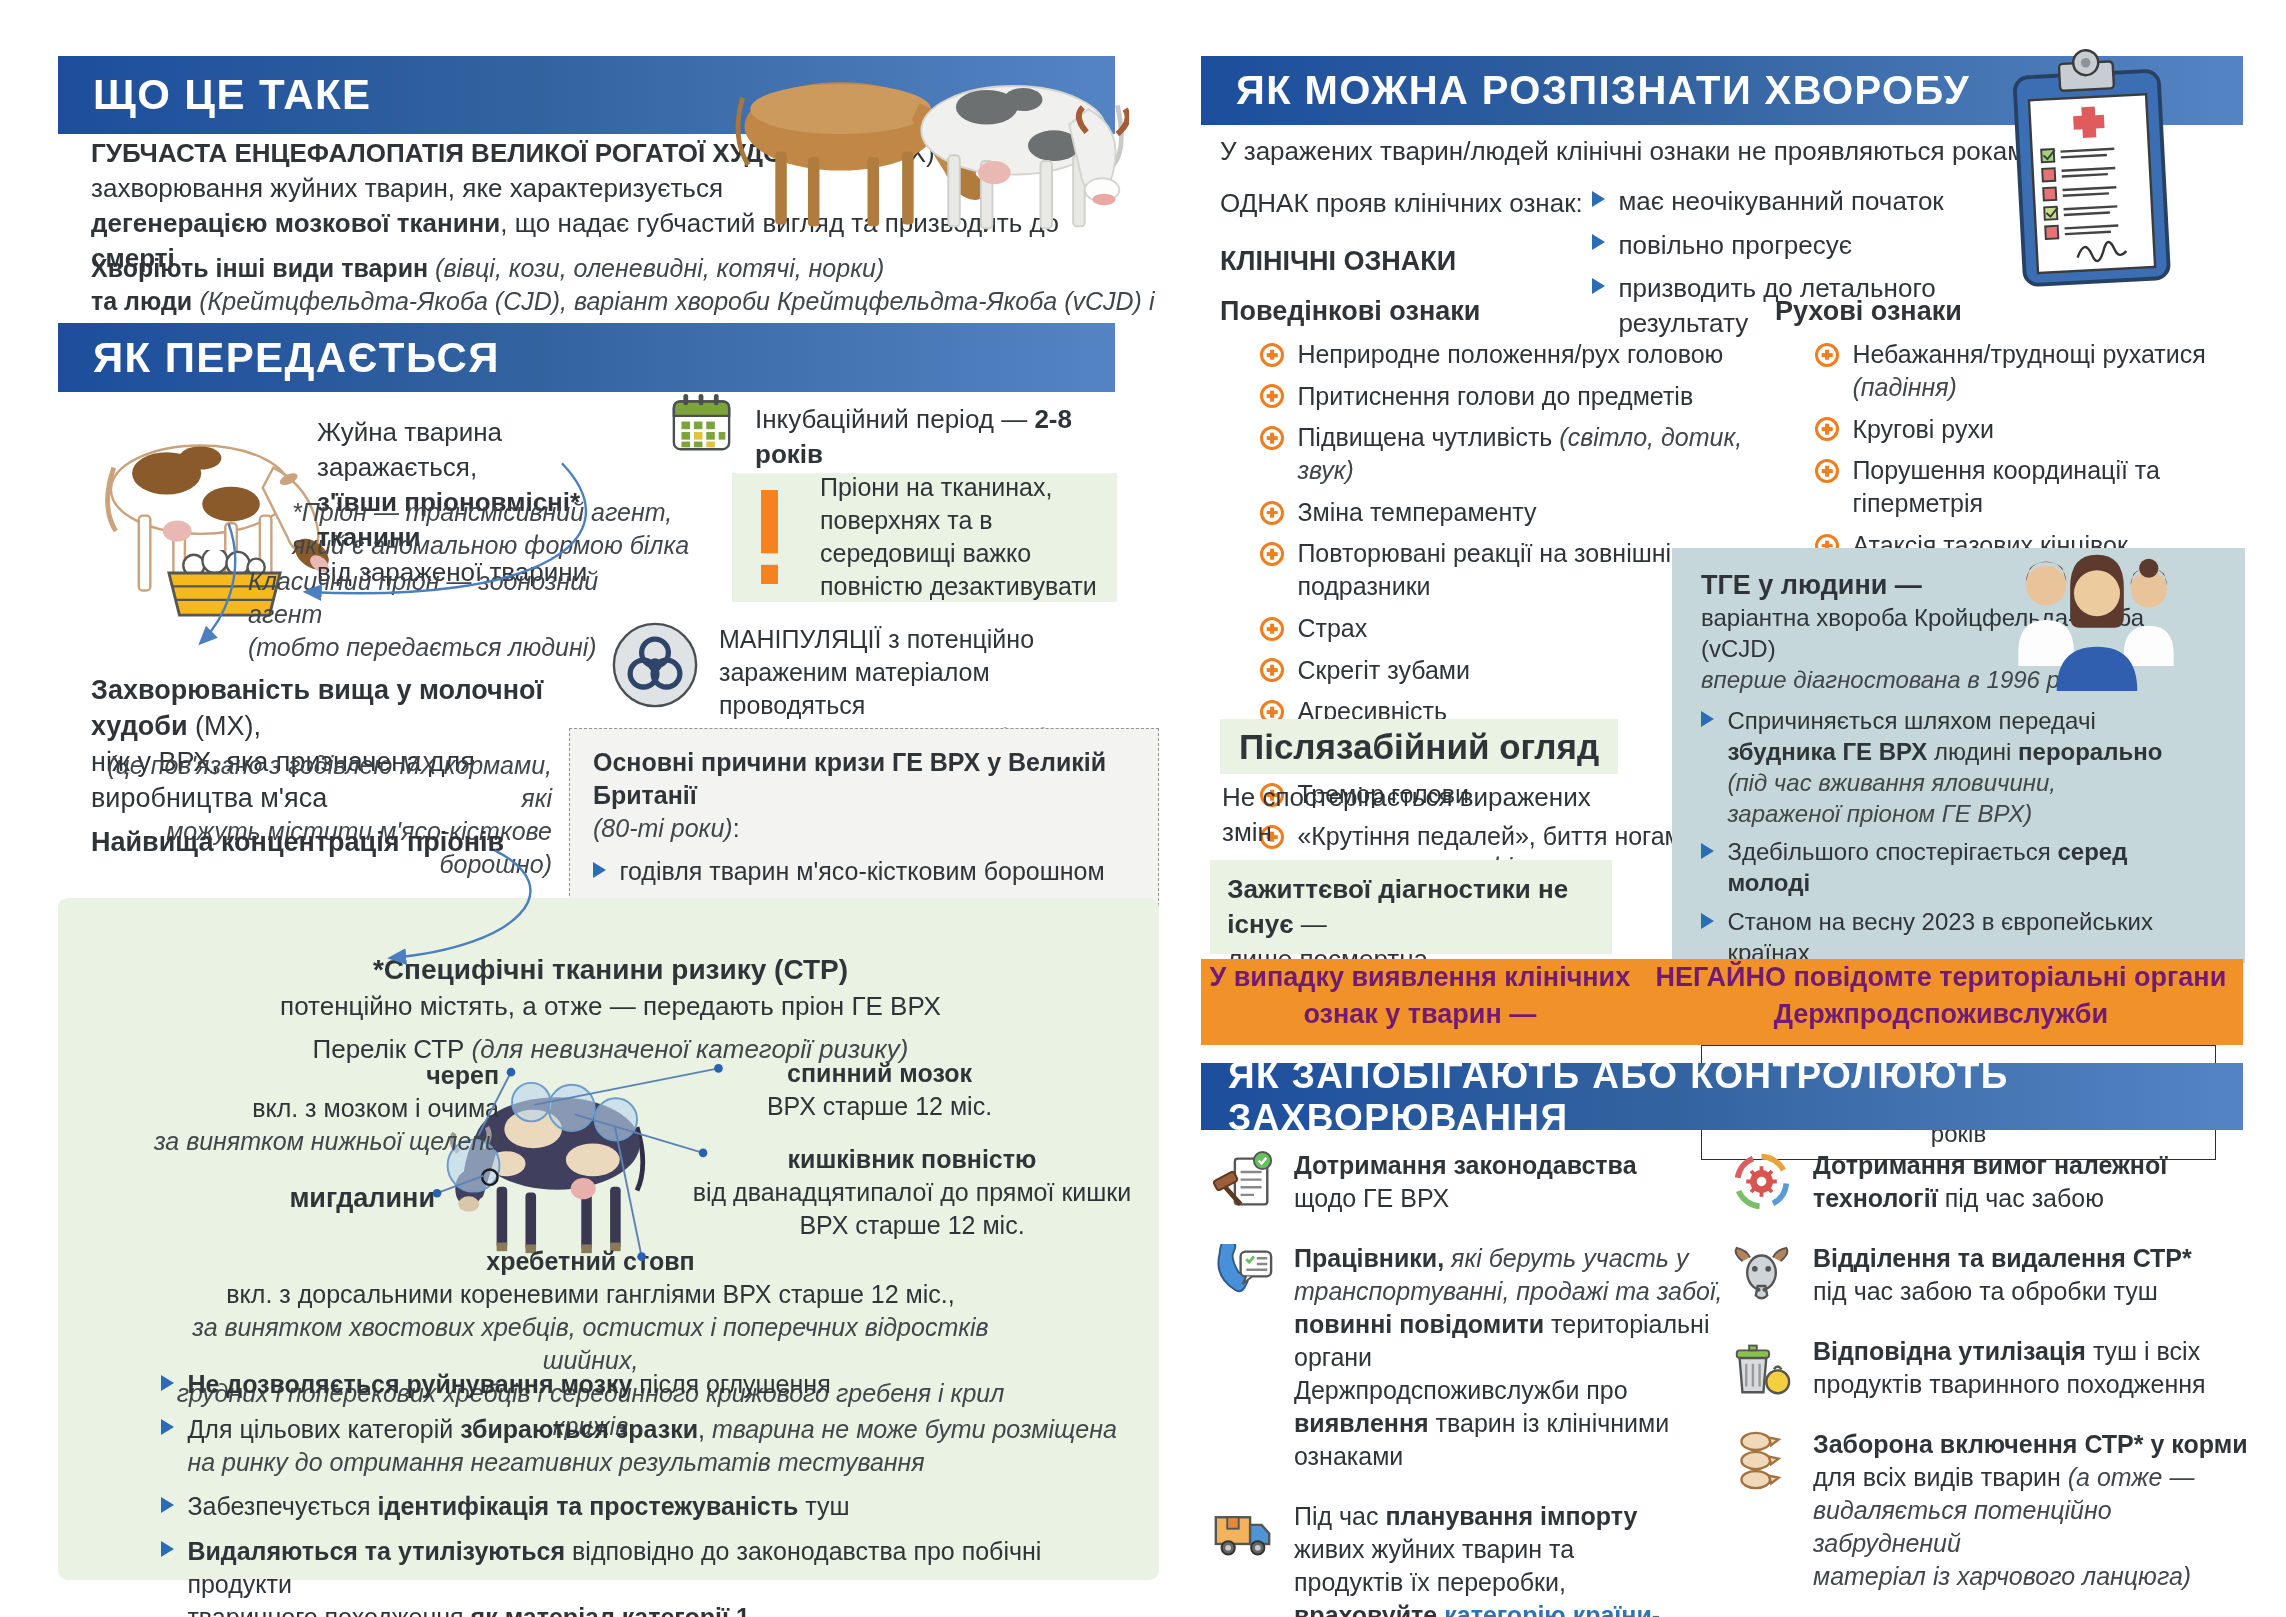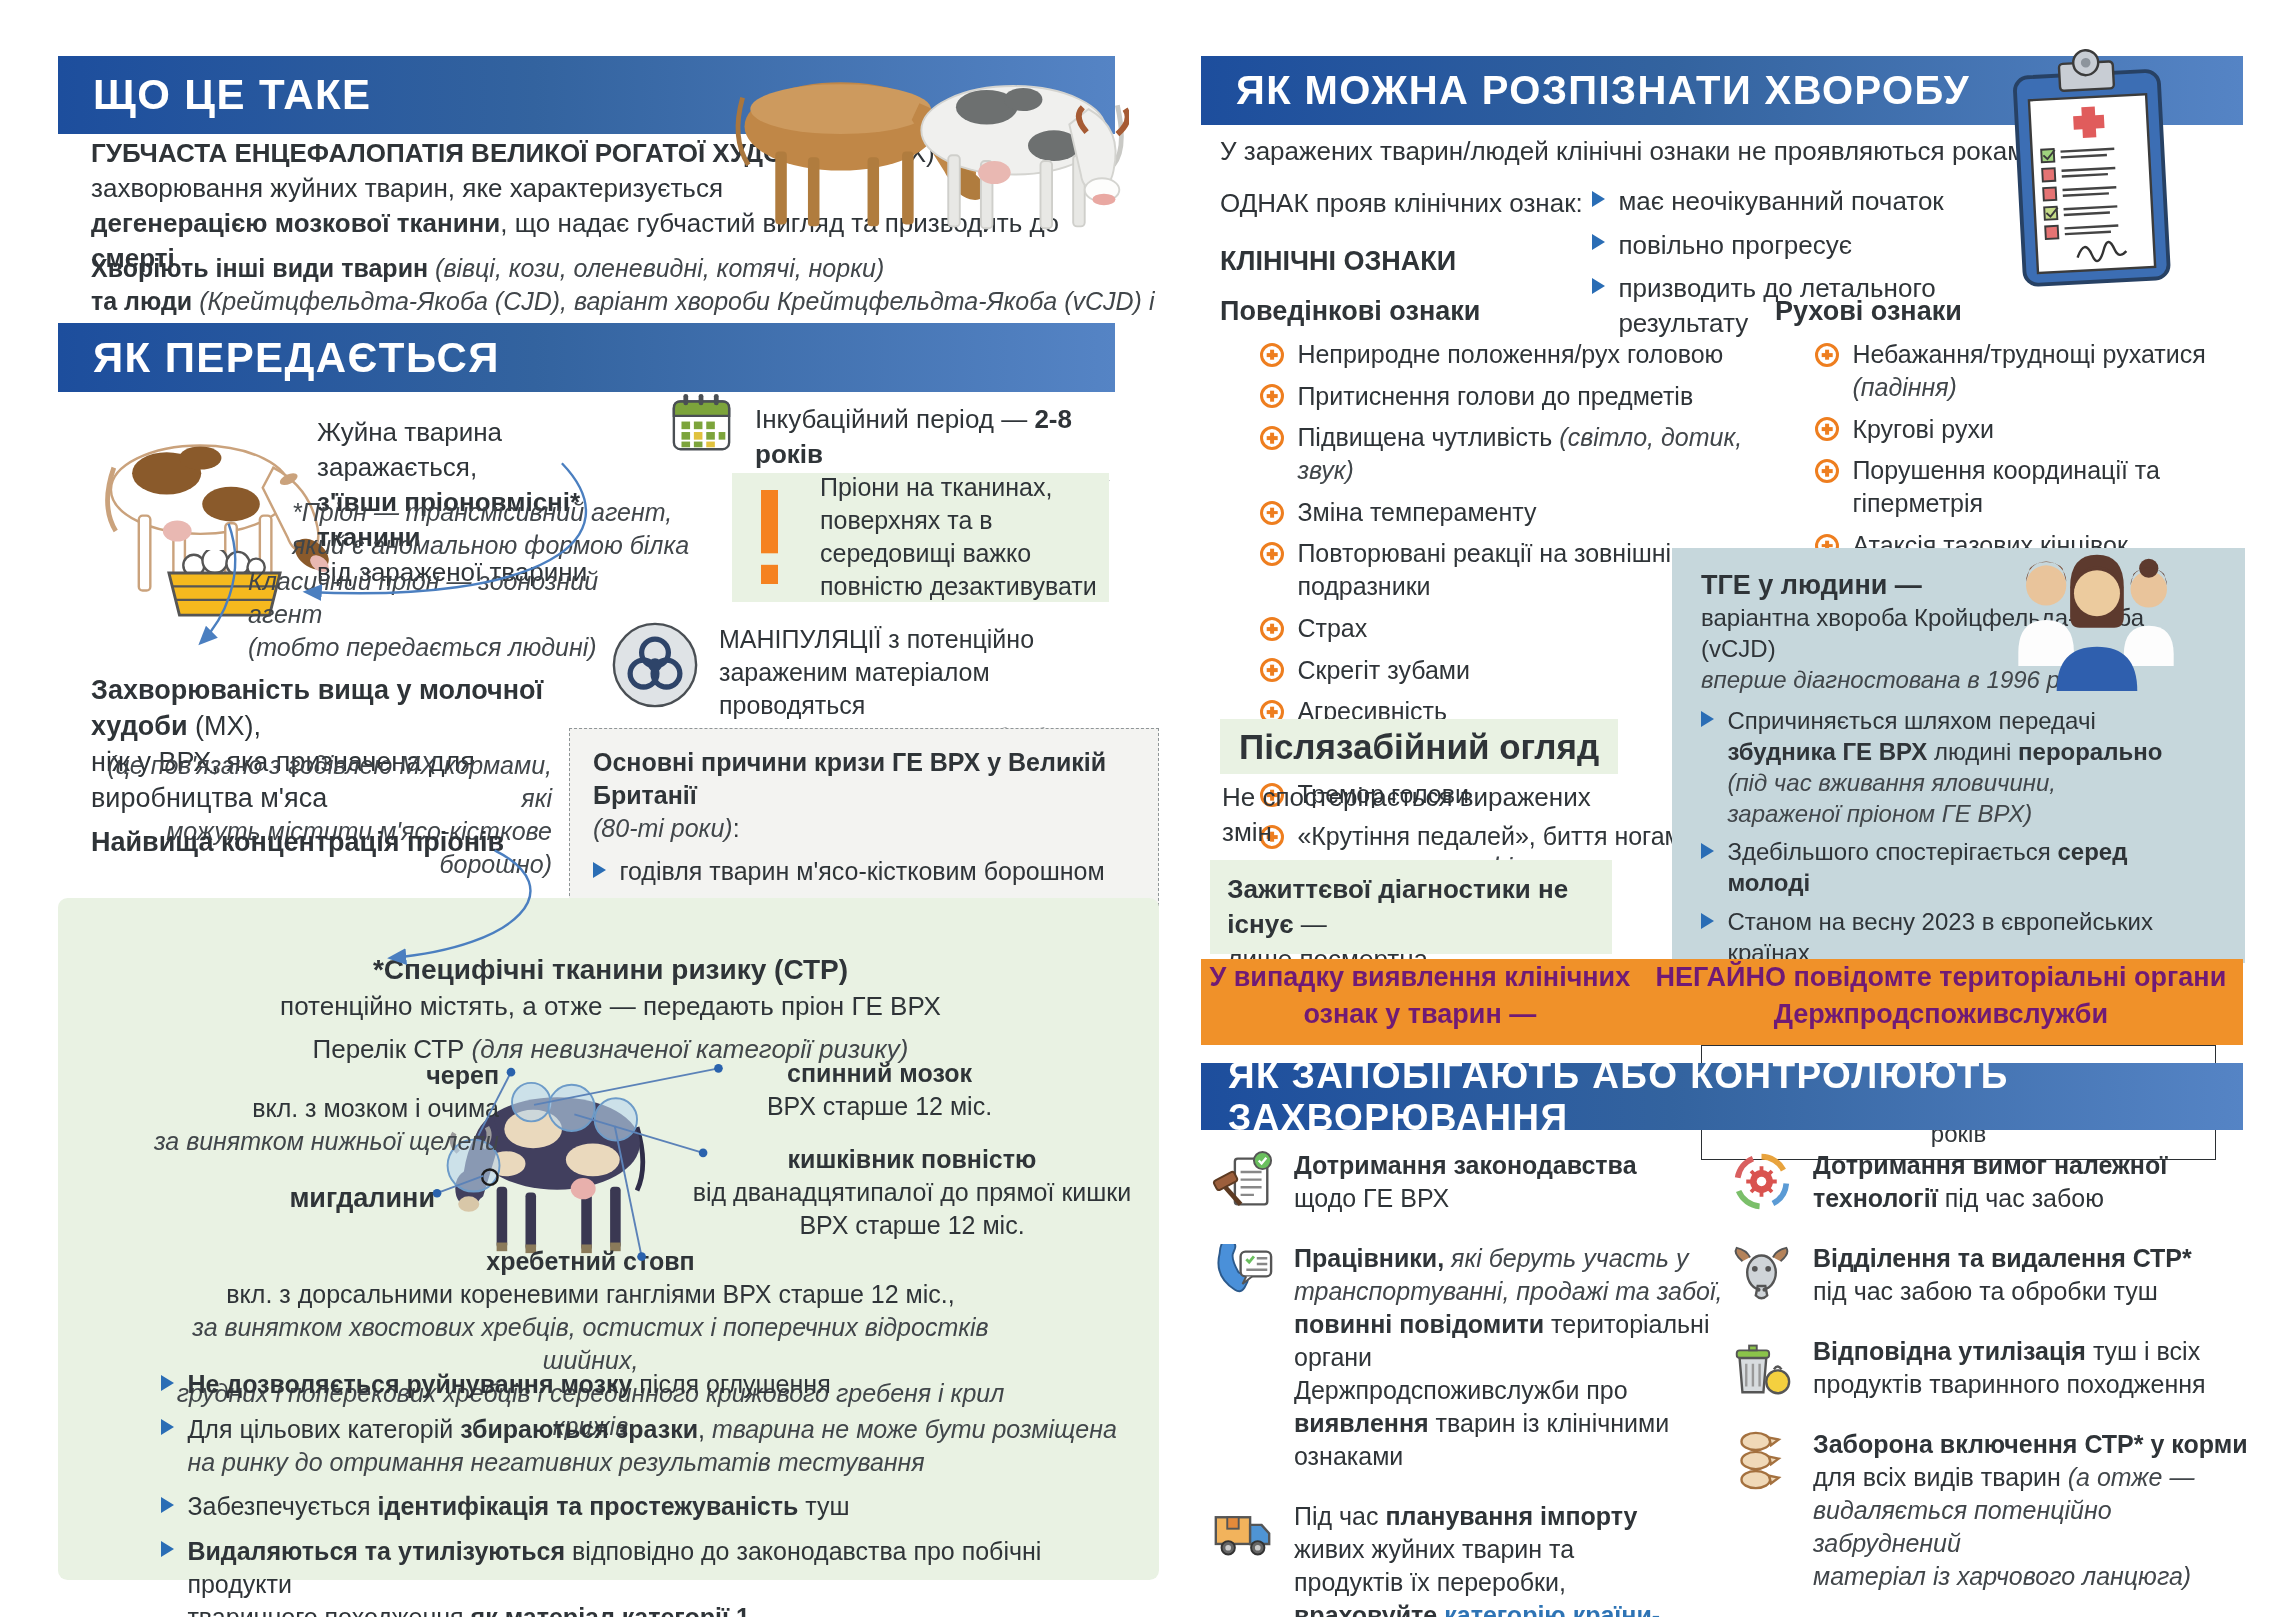--- a/index.html
+++ b/index.html
@@ -142,21 +142,21 @@
 
 <div class="abs t26" style="left:259px;top:496px;width:413px;padding-left:33px;">
     <div class="tl"><span class="seg-i">*Пріон — трансмісивний агент,</span></div>
     <div class="tl"><span class="seg-i">який є аномальною формою білка</span></div>
   </div>
 <div class="abs t26" style="left:248px;top:565px;width:413px;">
     <div class="tl"><span class="seg-i">Класичний пріон — зоонозний агент</span></div>
     <div class="tl"><span class="seg-i">(тобто передається людині)</span></div>
   </div>
 
-<div class="abs greenbox" style="left:732px;top:473px;width:377px;height:129px;">
+<div class="abs greenbox" style="left:732px;top:473px;width:377px;height:129px;padding-left:8px;">
   <svg class="abs" style="left:29px;top:17.3px;" width="17.3" height="94" viewBox="0 0 18 98">
     <rect x="0" y="0" width="18" height="66" fill="#f58220"></rect>
     <rect x="0" y="78" width="18" height="20" fill="#f58220"></rect>
   </svg>
   <div class="abs t26" style="left:88px;top:-1.9px;width:279px;">
       <div class="tl"><span class="seg-n">Пріони на тканинах,</span></div>
       <div class="tl"><span class="seg-n">поверхнях та в</span></div>
       <div class="tl"><span class="seg-n">середовищі важко</span></div>
       <div class="tl"><span class="seg-n">повністю дезактивувати</span></div>
     </div>

